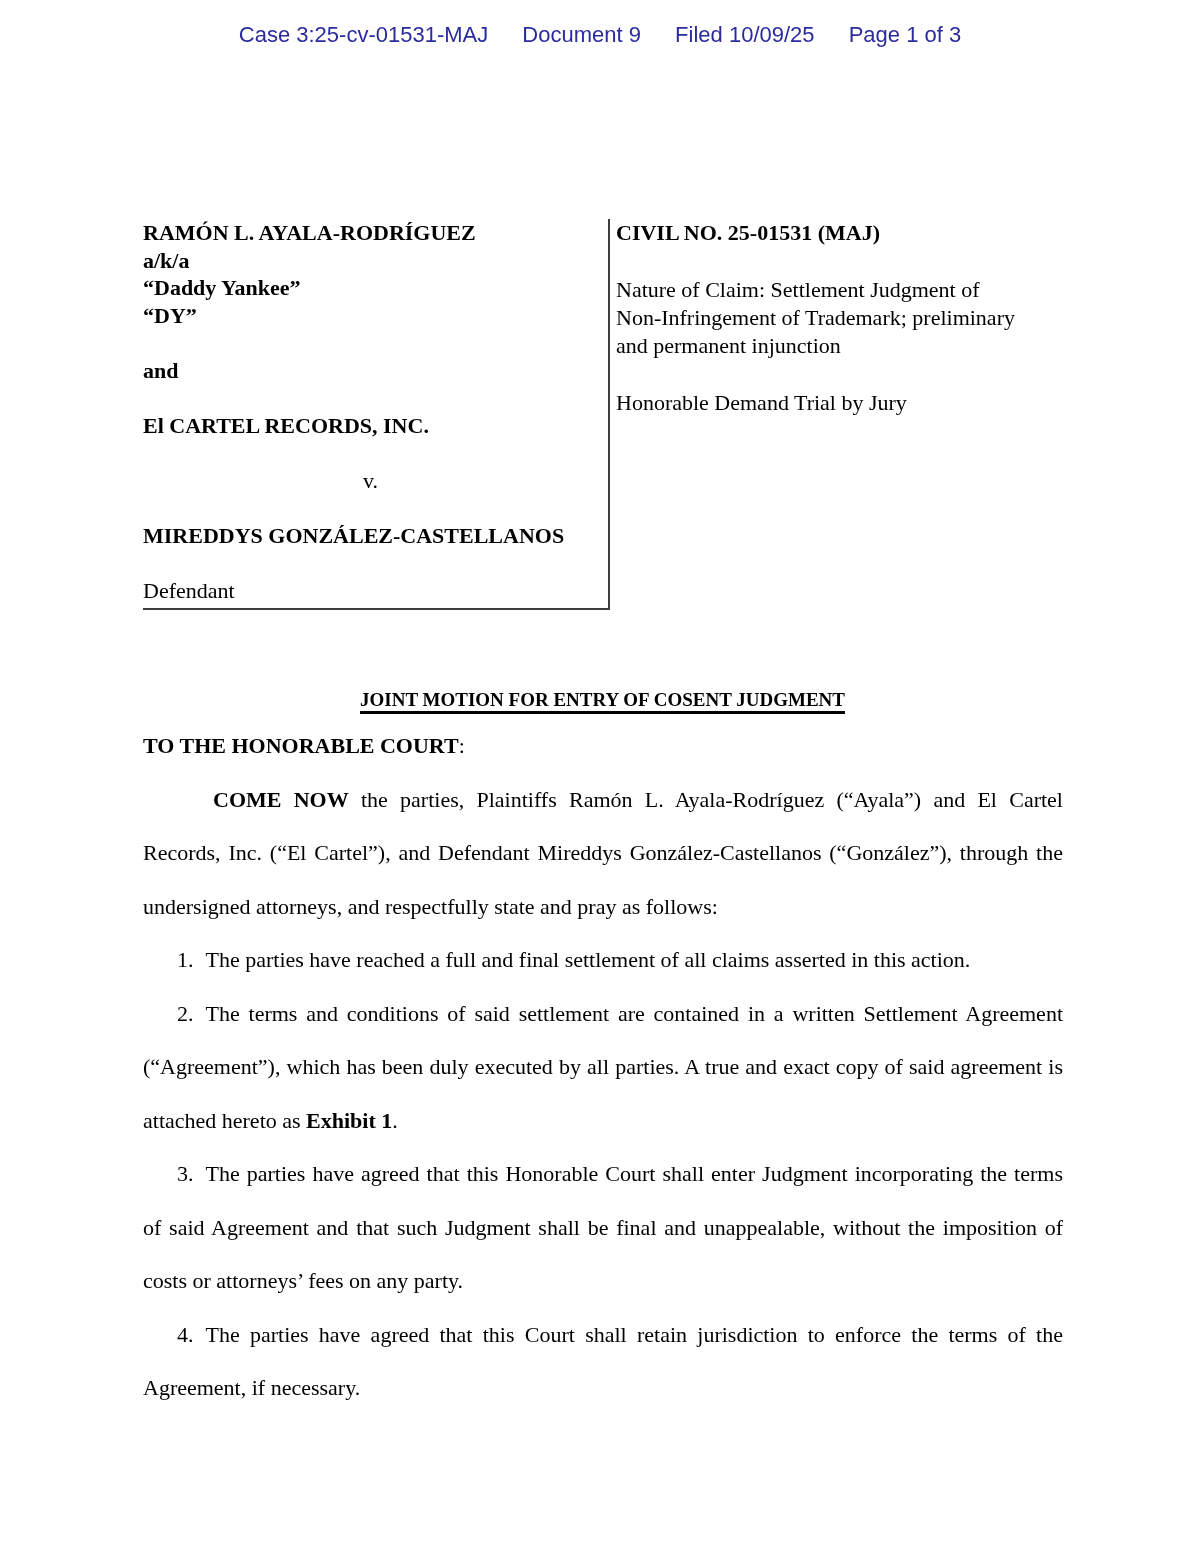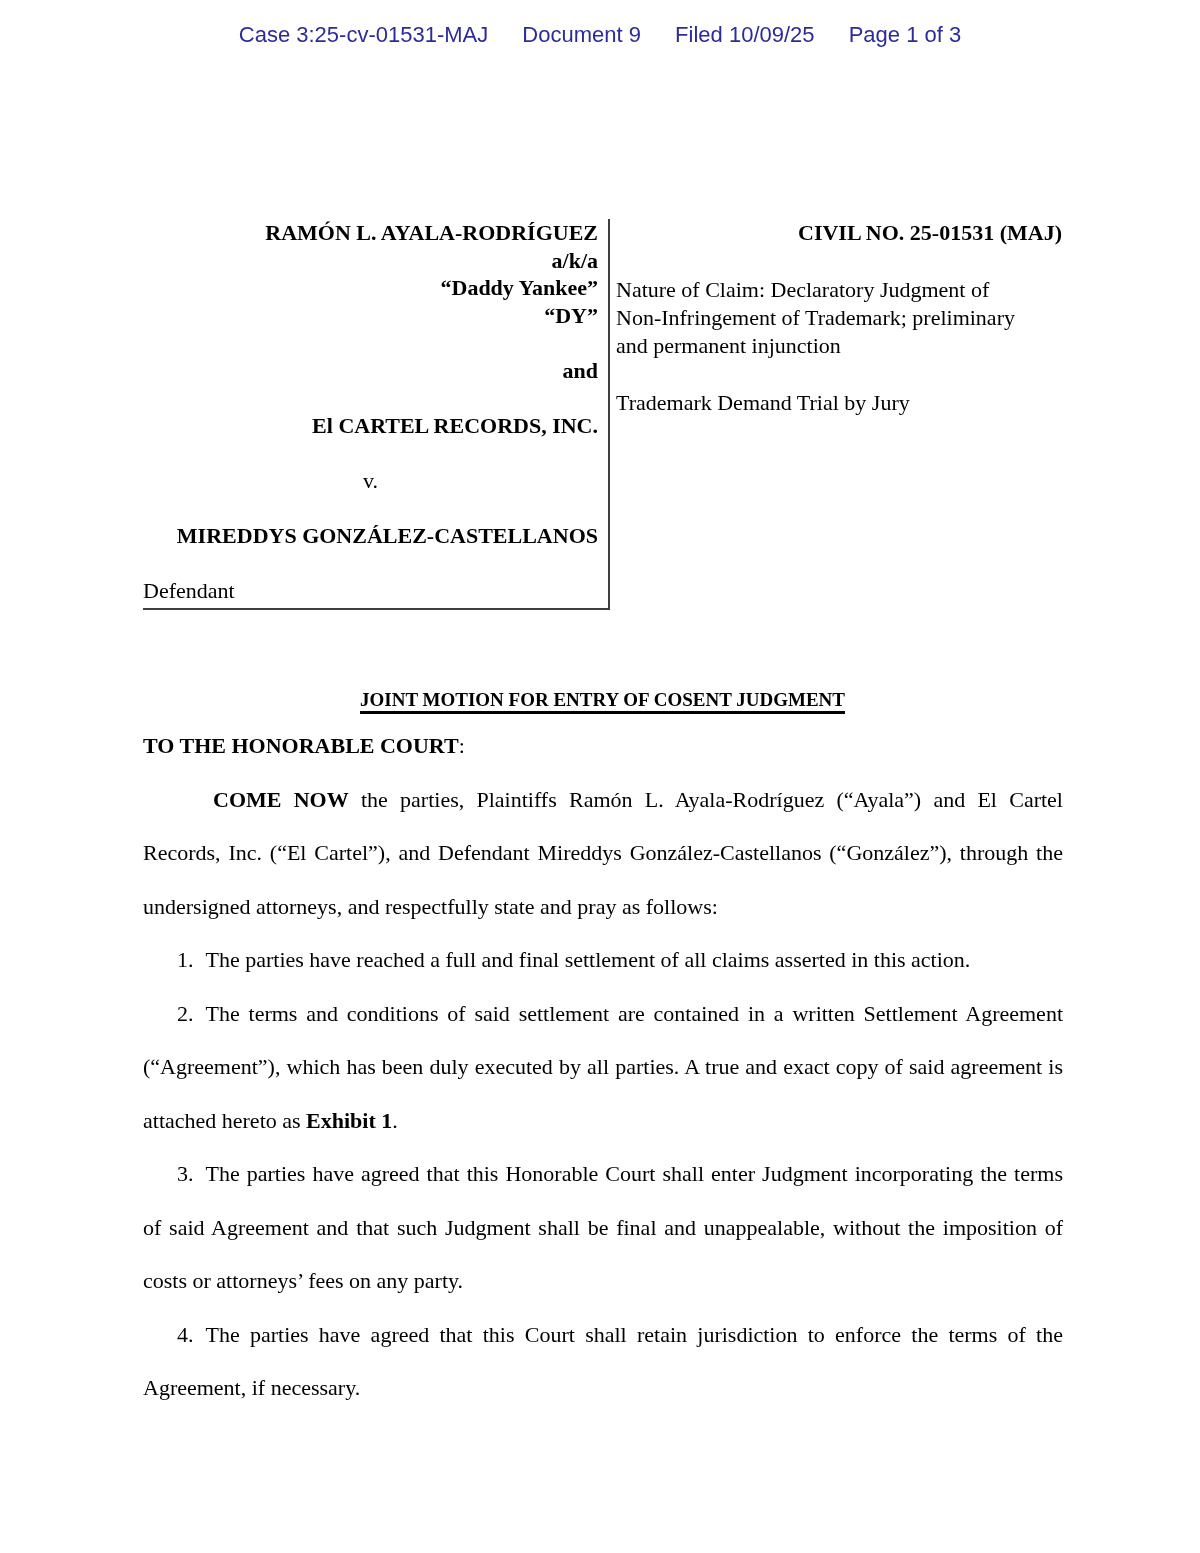--- a/index.html
+++ b/index.html
@@ -55,21 +55,21 @@
   }
   .caption-right {
     width: 452px;
     box-sizing: border-box;
     padding-left: 6px;
     line-height: 28px;
   }
   .cap-line { }
   .cap-gap { margin-top: 27.5px; }
   .cap-gap-r { margin-top: 29px; }
-  .b { font-weight: bold; text-align: right; }
+  .b { font-weight: bold; }
   .vs { text-align: center; }
   .preline { white-space: pre-line; }
   .motion-heading {
     position: absolute;
     top: 686px;
     left: 143px;
     width: 919px;
     text-align: center;
     font-weight: bold;
     font-size: 19px;
@@ -114,24 +114,24 @@
       <div class="cap-line b">“Daddy Yankee”</div>
       <div class="cap-line b">“DY”</div>
       <div class="cap-line b cap-gap">and</div>
       <div class="cap-line b cap-gap">El CARTEL RECORDS, INC.</div>
       <div class="cap-line vs cap-gap">v.</div>
       <div class="cap-line b cap-gap">MIREDDYS GONZÁLEZ-CASTELLANOS</div>
       <div class="cap-line cap-gap">Defendant</div>
     </div>
     <div class="caption-right">
       <div class="cap-line b">CIVIL NO. 25-01531 (MAJ)</div>
-      <div class="cap-line preline cap-gap-r">Nature of Claim: Declaratory Judgment of
+      <div class="cap-line preline cap-gap-r">Nature of Claim: Settlement Judgment of
 Non-Infringement of Trademark; preliminary
 and permanent injunction</div>
-      <div class="cap-line cap-gap-r">Trademark Demand Trial by Jury</div>
+      <div class="cap-line cap-gap-r">Honorable Demand Trial by Jury</div>
     </div>
   </div>
 
   <div class="motion-heading">
     <span class="ul">JOINT MOTION FOR ENTRY OF COSENT JUDGMENT</span>
   </div>
 
   <div class="body-block">
     <p class="salutation"><span class="b">TO THE HONORABLE COURT</span><span>:</span></p>
 

